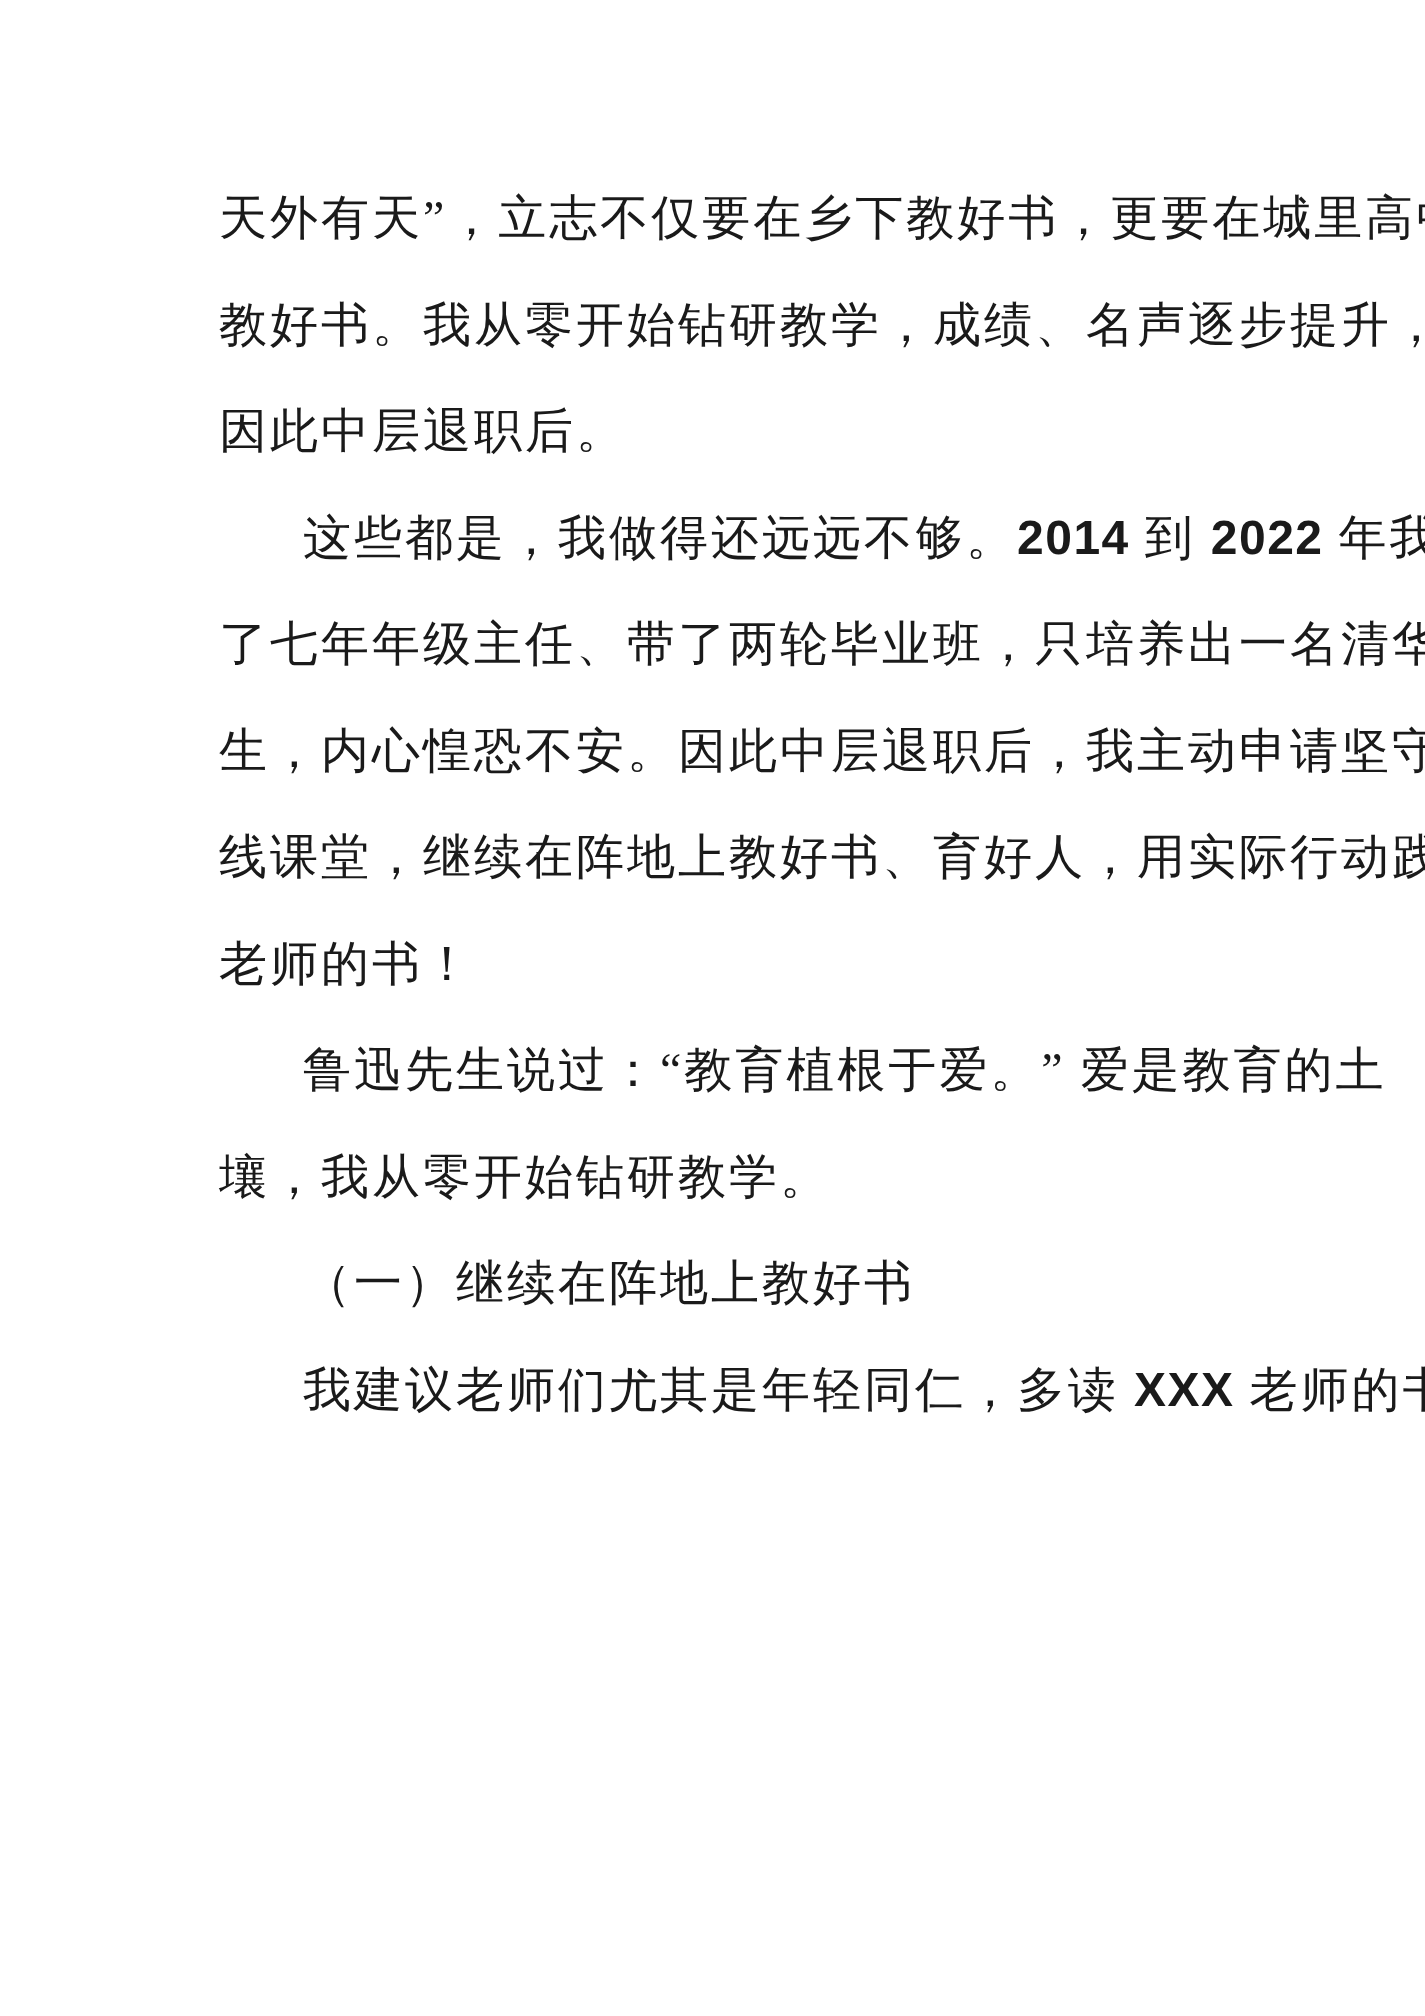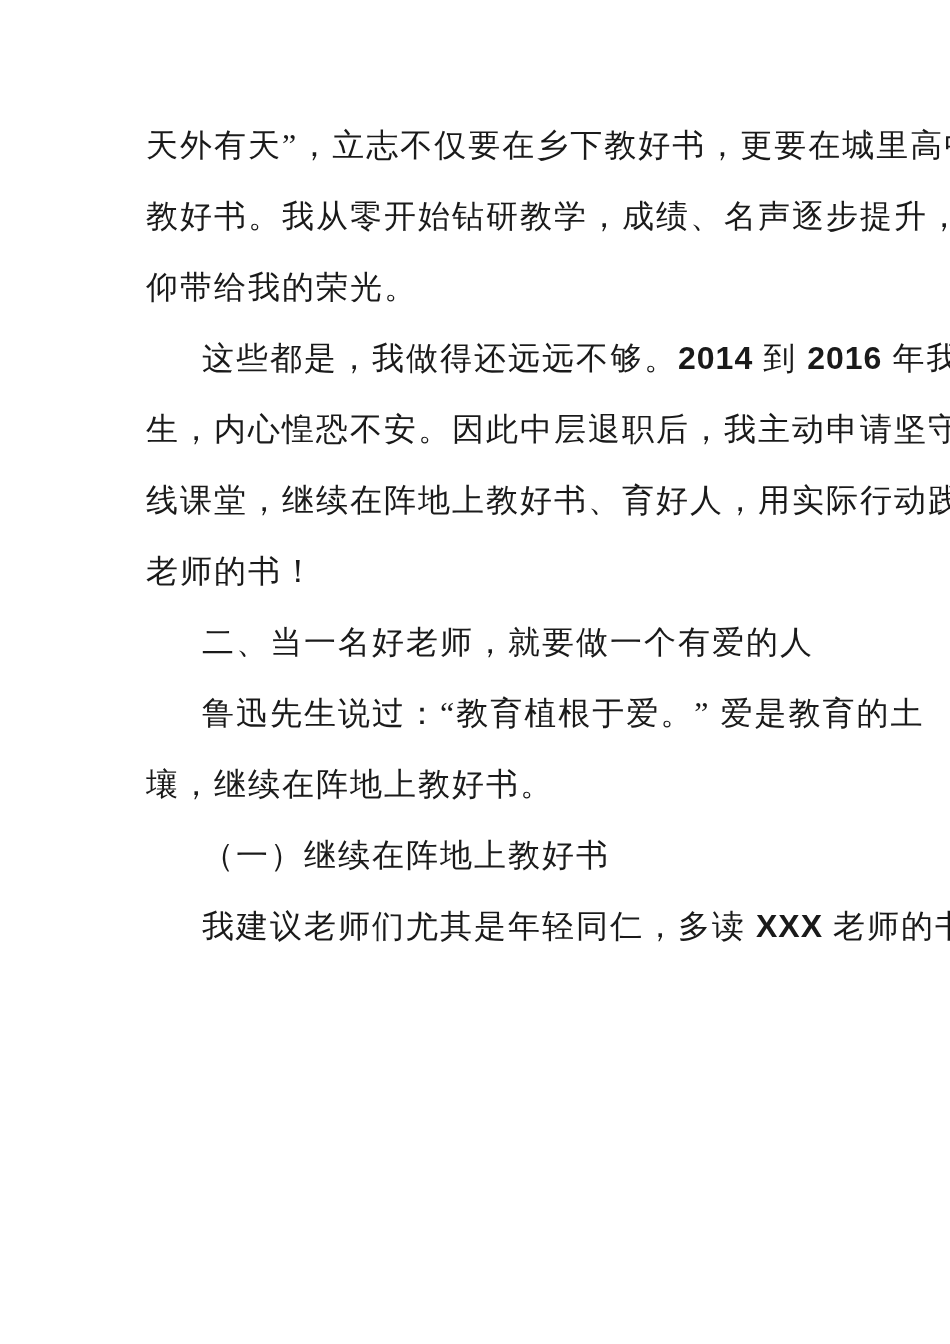--- a/index.html
+++ b/index.html
@@ -40,24 +40,24 @@
     text-align: center;
   }
 </style>
 </head>
 <body>
 
 <div class="page">
   <div class="content">
     <div class="line"><span>天外有天”，立志不仅要在乡下教好书，更要在城里高中</span></div>
     <div class="line"><span>教好书。我从零开始钻研教学，成绩、名声逐步提升，连</span></div>
-    <div class="line"><span>仰带给我的荣光。</span></div>
-    <div class="line indent"><span>这些都是，我做得还远远不够。</span><span class="latin">2014</span><span> 到 </span><span class="latin">2016</span><span> 年我做</span></div>
+    <div class="line"><span>因此中层退职后。</span></div>
+    <div class="line indent"><span>这些都是，我做得还远远不够。</span><span class="latin">2014</span><span> 到 </span><span class="latin">2022</span><span> 年我做</span></div>
+    <div class="line"><span>了七年年级主任、带了两轮毕业班，只培养出一名清华</span></div>
     <div class="line"><span>生，内心惶恐不安。因此中层退职后，我主动申请坚守一</span></div>
     <div class="line"><span>线课堂，继续在阵地上教好书、育好人，用实际行动践行</span></div>
     <div class="line"><span>老师的书！</span></div>
-    <div class="line indent"><span>二、当一名好老师，就要做一个有爱的人</span></div>
     <div class="line indent"><span>鲁迅先生说过：“教育植根于爱。” 爱是教育的土</span></div>
-    <div class="line"><span>壤，继续在阵地上教好书。</span></div>
+    <div class="line"><span>壤，我从零开始钻研教学。</span></div>
     <div class="line indent"><span>（一）继续在阵地上教好书</span></div>
     <div class="line indent"><span>我建议老师们尤其是年轻同仁，多读 </span><span class="latin">XXX</span><span> 老师的书、</span></div>
   </div>
 </div>
 
 </body></html>

